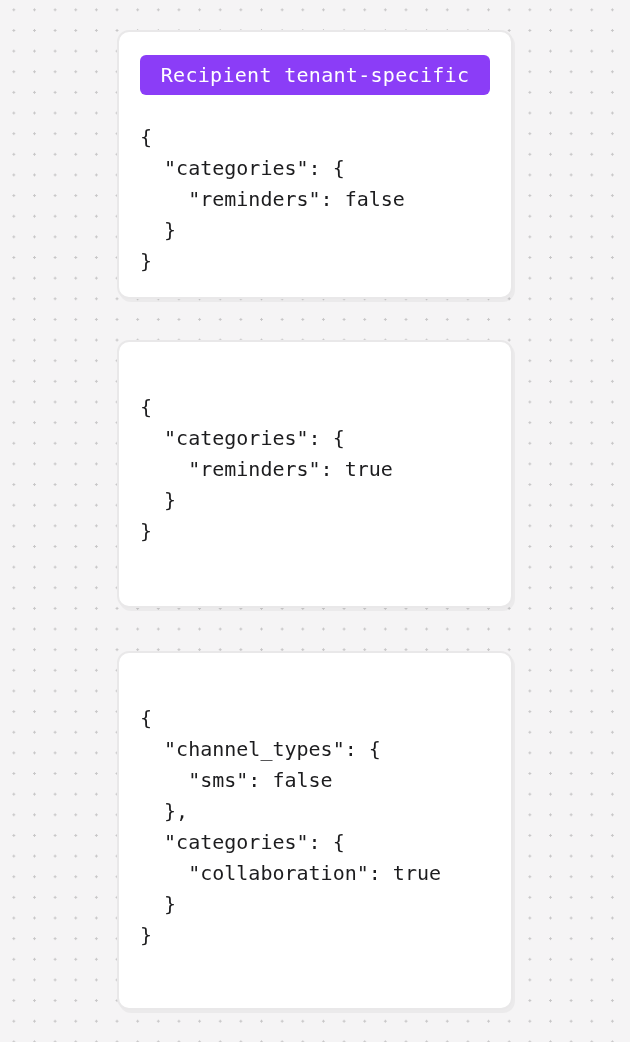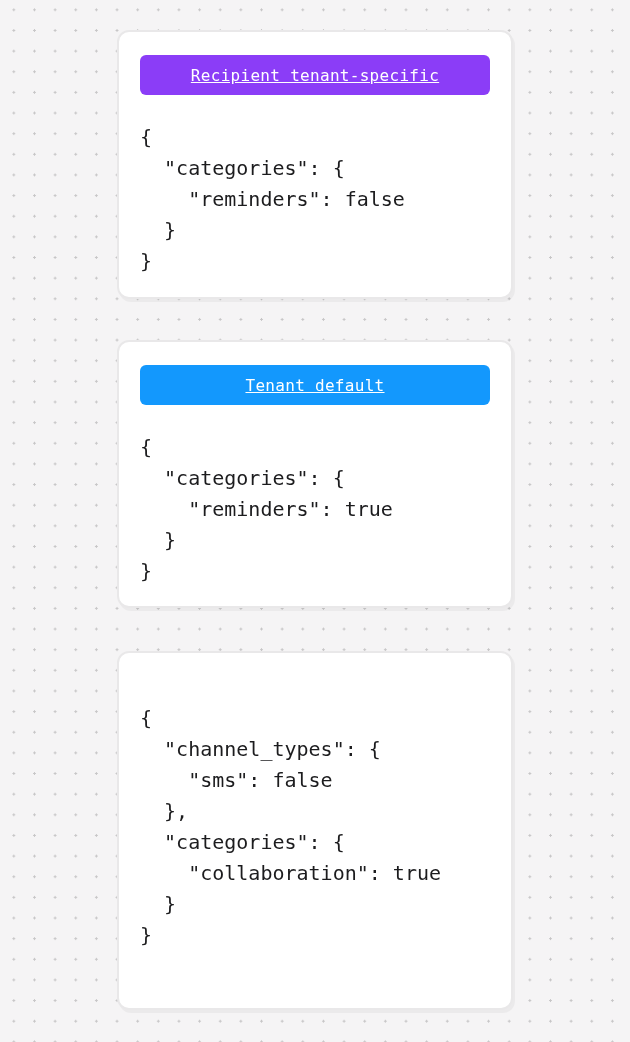--- a/index.html
+++ b/index.html
@@ -30,25 +30,24 @@
   }
   .badge {
     box-sizing: border-box;
     width: 100%;
     height: 40px;
     border-radius: 6px;
     display: flex;
     align-items: center;
     justify-content: center;
     color: #ffffff;
-    font-size: 16px;
+    font-size: 20px;
     font-weight: 500;
     letter-spacing: 0.3px;
     white-space: nowrap;
-    text-decoration: underline;
   }
   .code {
     margin: 27px 0 0 0;
     font-family: "DejaVu Sans Mono", "Liberation Mono", monospace;
     font-size: 20px;
     line-height: 31px;
     color: #1c1c1e;
     white-space: pre;
   }
 </style>
@@ -60,21 +59,20 @@
   <div class="card" style="top: 30px; height: 269px;">
     <div class="badge" style="background-color: rgb(139, 61, 247);">Recipient tenant-specific</div>
     <pre class="code">{
   "categories": {
     "reminders": false
   }
 }</pre>
   </div>
 
   <div class="card" style="top: 340px; height: 268px;">
-    <div class="badge" style="background-color: rgb(19, 152, 253);">Tenant default</div>
     <pre class="code">{
   "categories": {
     "reminders": true
   }
 }</pre>
   </div>
 
   <div class="card" style="top: 651px; height: 359px;">
     <pre class="code">{
   "channel_types": {

